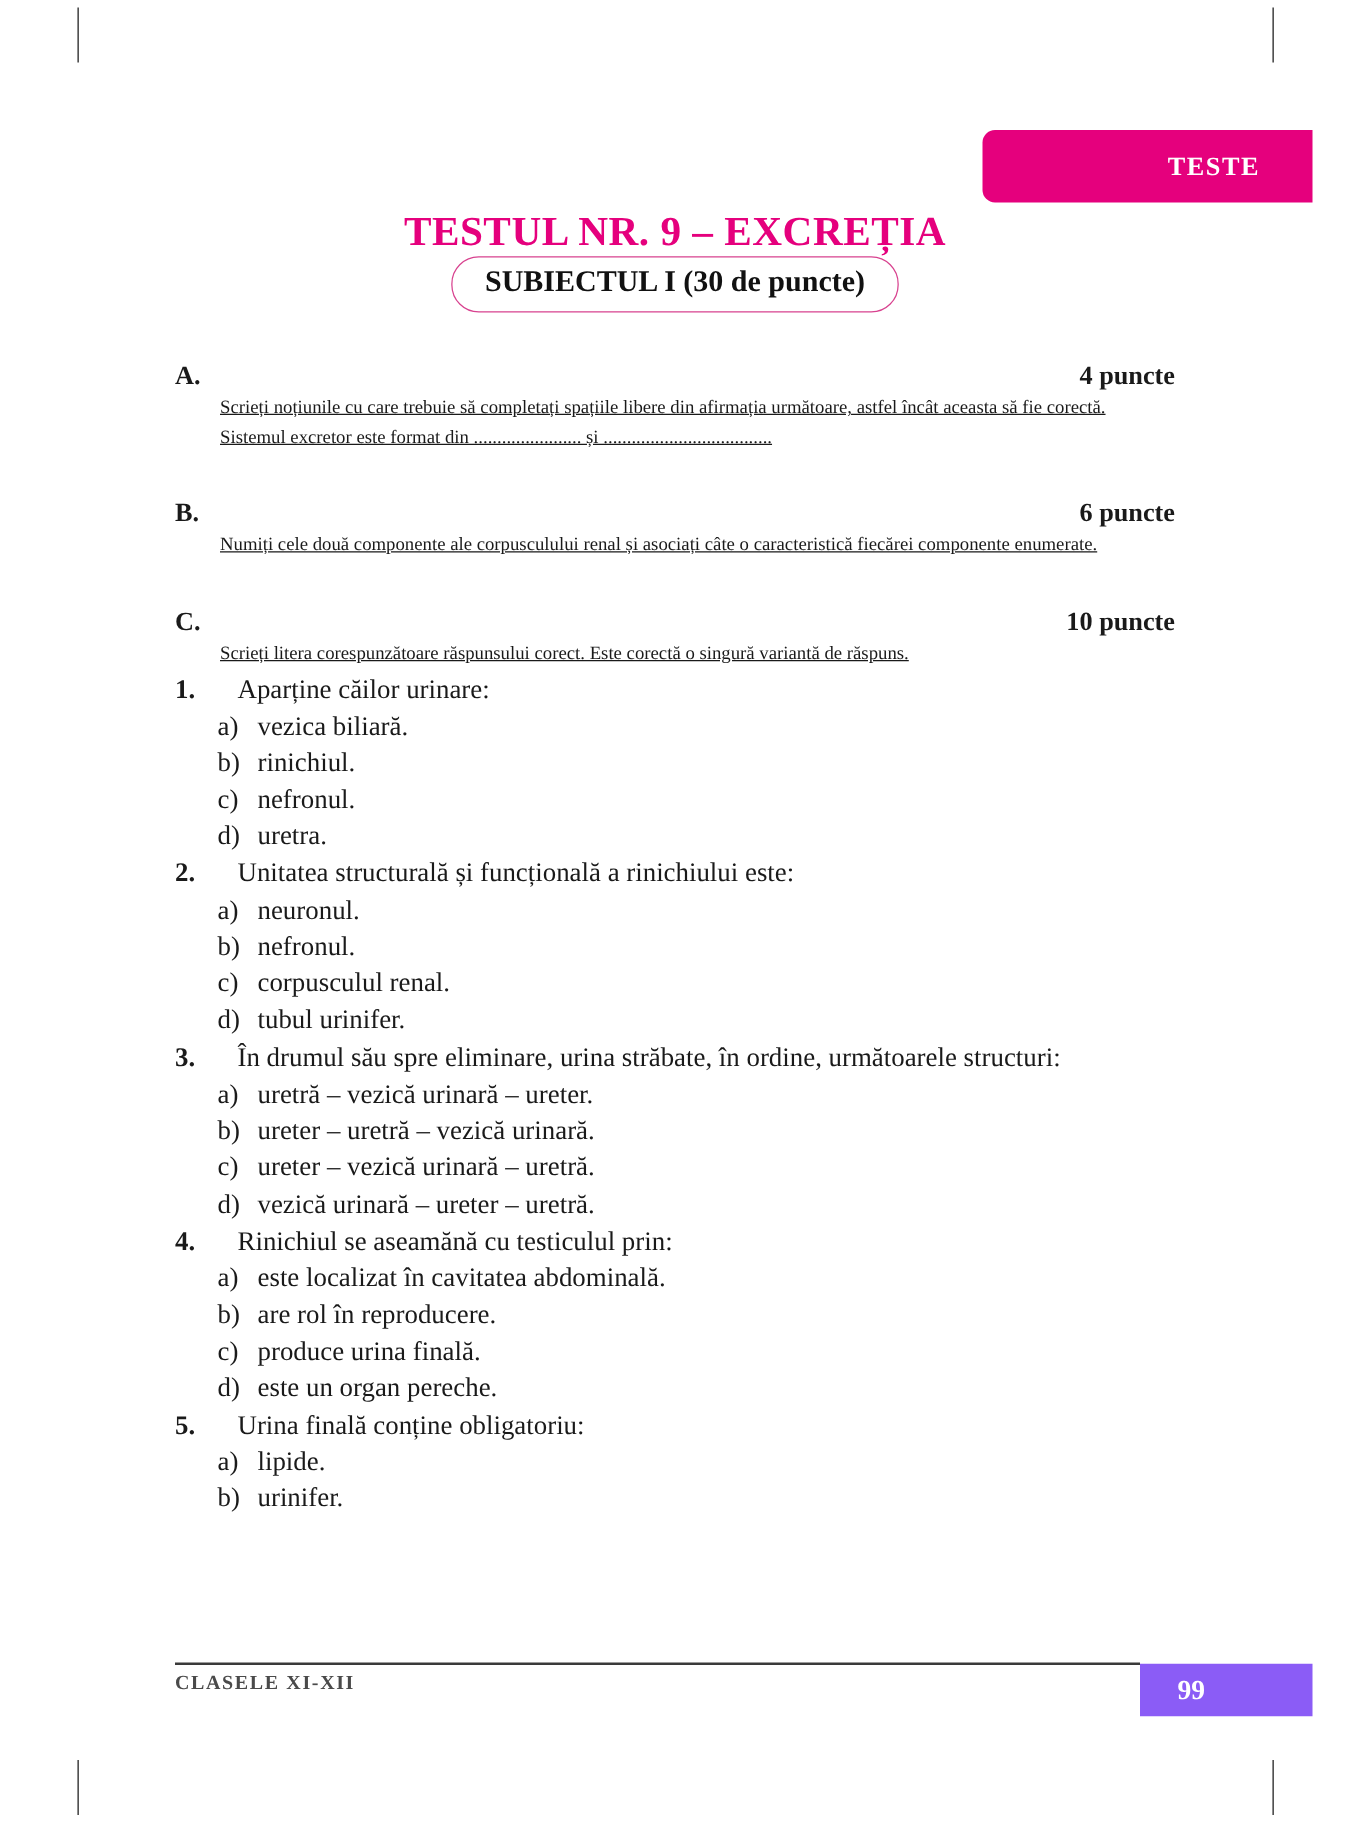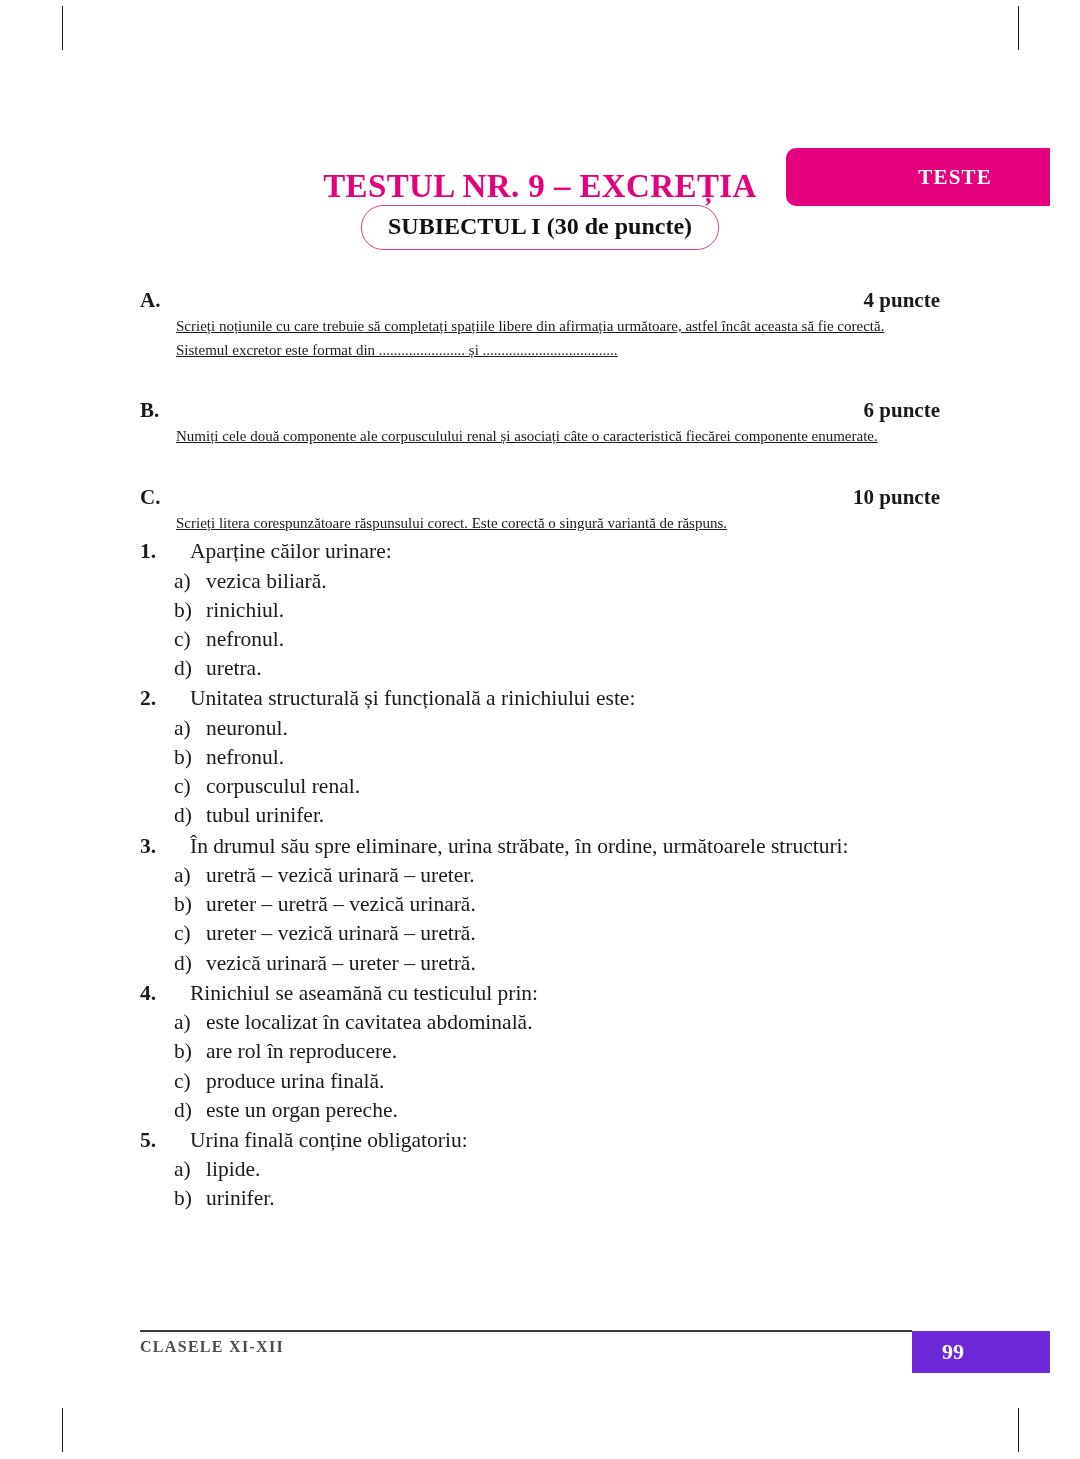--- a/index.html
+++ b/index.html
@@ -35,23 +35,22 @@
     height: 58px;
     background: #e5007d;
     border-radius: 10px 0 0 10px;
     color: #ffffff;
     font-weight: bold;
     font-size: 21px;
     letter-spacing: 1.2px;
     display: flex;
     align-items: center;
     justify-content: flex-end;
-    padding-right: 58px;
+    padding-right: 42px;
     box-sizing: border-box;
-    margin-top: 44px;
   }
 
   
   .page {
     position: absolute;
     left: 140px;
     top: 0;
     width: 800px;
     height: 1459px;
   }
@@ -149,21 +148,21 @@
     color: #4a4a4a;
     font-weight: bold;
     font-variant: small-caps;
   }
   .page-num-box {
     position: absolute;
     left: 912px;
     top: 1331px;
     width: 138px;
     height: 42px;
-    background: #6d28d9;
+    background: #8b5cf6;
     color: #fff;
     font-weight: bold;
     font-size: 22px;
     display: flex;
     align-items: center;
     padding-left: 30px;
     box-sizing: border-box;
   }
 </style>
 </head>

